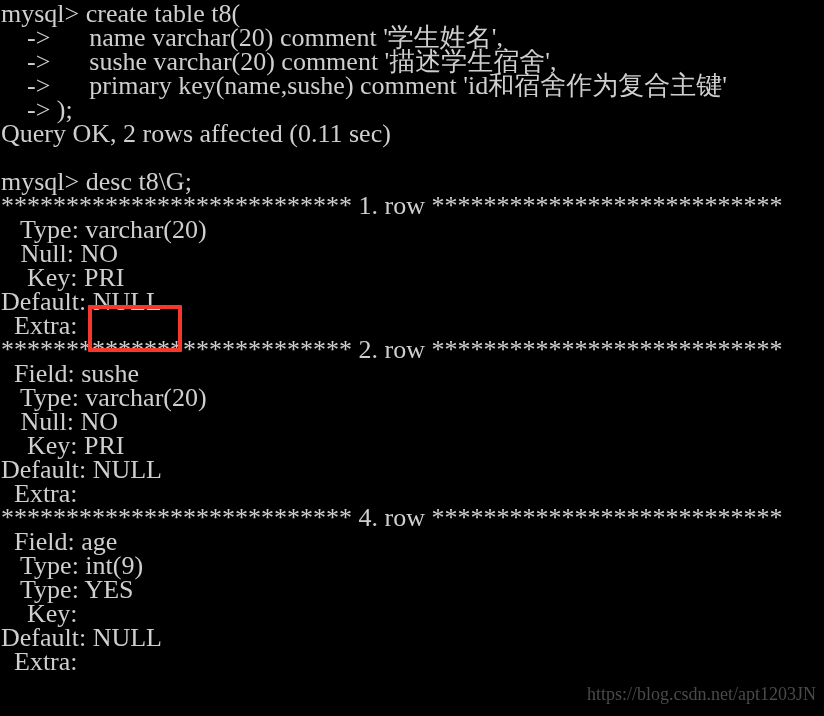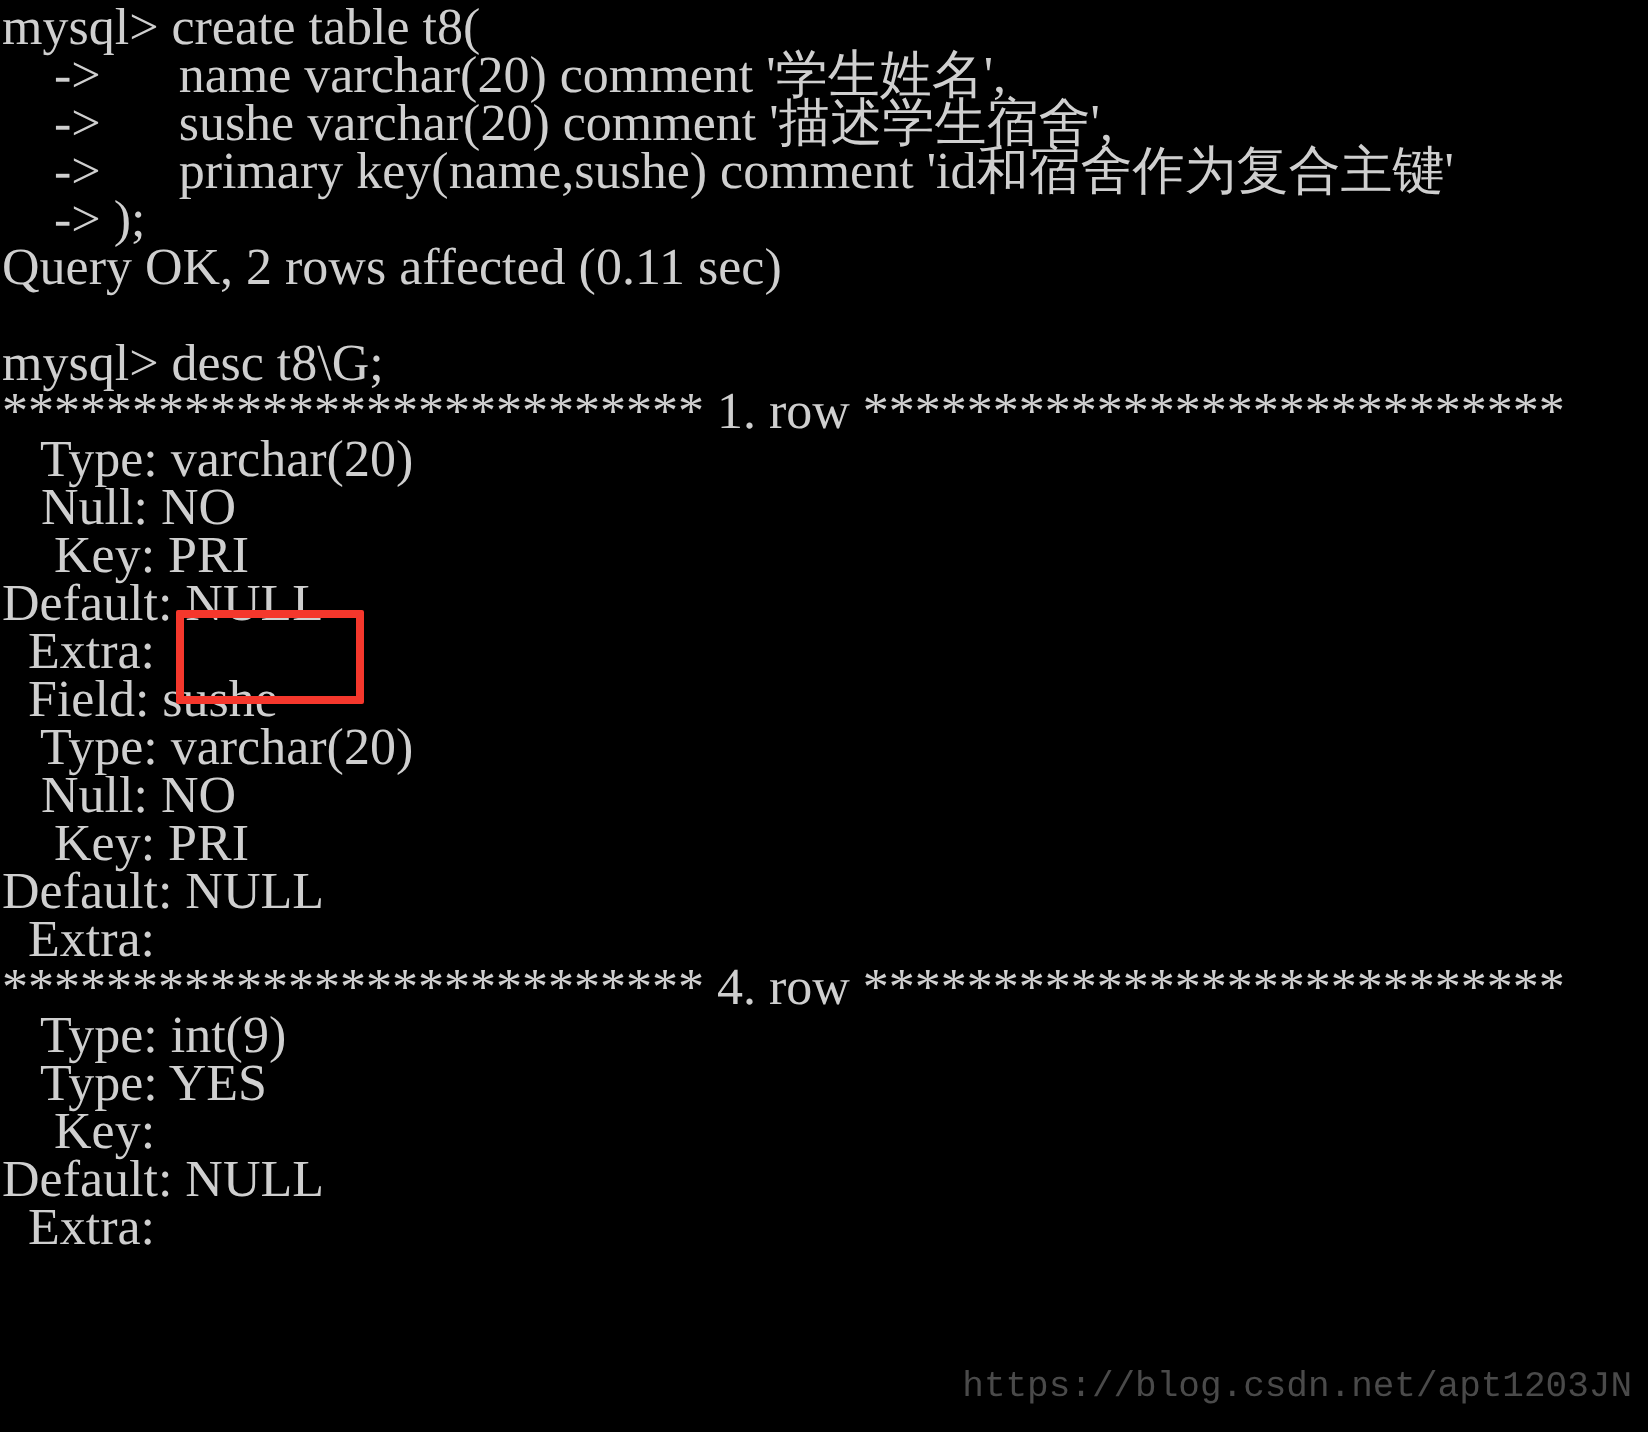--- a/index.html
+++ b/index.html
@@ -55,21 +55,21 @@
 
   
   #watermark {
     position: absolute;
     right: 8px;
     top: 683px;
     font-size: 18px;
     line-height: 22px;
     color: #4a4a4a;
     white-space: pre;
-    font-family: Liberation Mono, monospace;
+    font-family: Liberation Serif, serif;
   }
 </style>
 </head>
 <body>
 
 <div id="terminal">
 
   <div id="terminal-output">
     <div class="line">mysql&gt; create table t8(</div>
     <div class="line">    -&gt;      name varchar(20) comment '学生姓名',</div>
@@ -78,27 +78,29 @@
     <div class="line">    -&gt; );</div>
     <div class="line">Query OK, 2 rows affected (0.11 sec)</div>
     <div class="line blank"></div>
     <div class="line">mysql&gt; desc t8\G;</div>
     <div class="line">*************************** 1. row ***************************</div>
     <div class="line">   Type: varchar(20)</div>
     <div class="line">   Null: NO</div>
     <div class="line">    Key: PRI</div>
     <div class="line">Default: NULL</div>
     <div class="line">  Extra: </div>
+    <div class="line">*************************** 2. row ***************************</div>
     <div class="line">  Field: sushe</div>
     <div class="line">   Type: varchar(20)</div>
     <div class="line">   Null: NO</div>
     <div class="line">    Key: PRI</div>
     <div class="line">Default: NULL</div>
     <div class="line">  Extra: </div>
     <div class="line">*************************** 4. row ***************************</div>
+    <div class="line">  Field: age</div>
     <div class="line">   Type: int(9)</div>
     <div class="line">   Type: YES</div>
     <div class="line">    Key: </div>
     <div class="line">Default: NULL</div>
     <div class="line">  Extra: </div>
   </div>
 
   <div id="annotation-box"></div>
 
   <div id="watermark">https://blog.csdn.net/apt1203JN</div>

